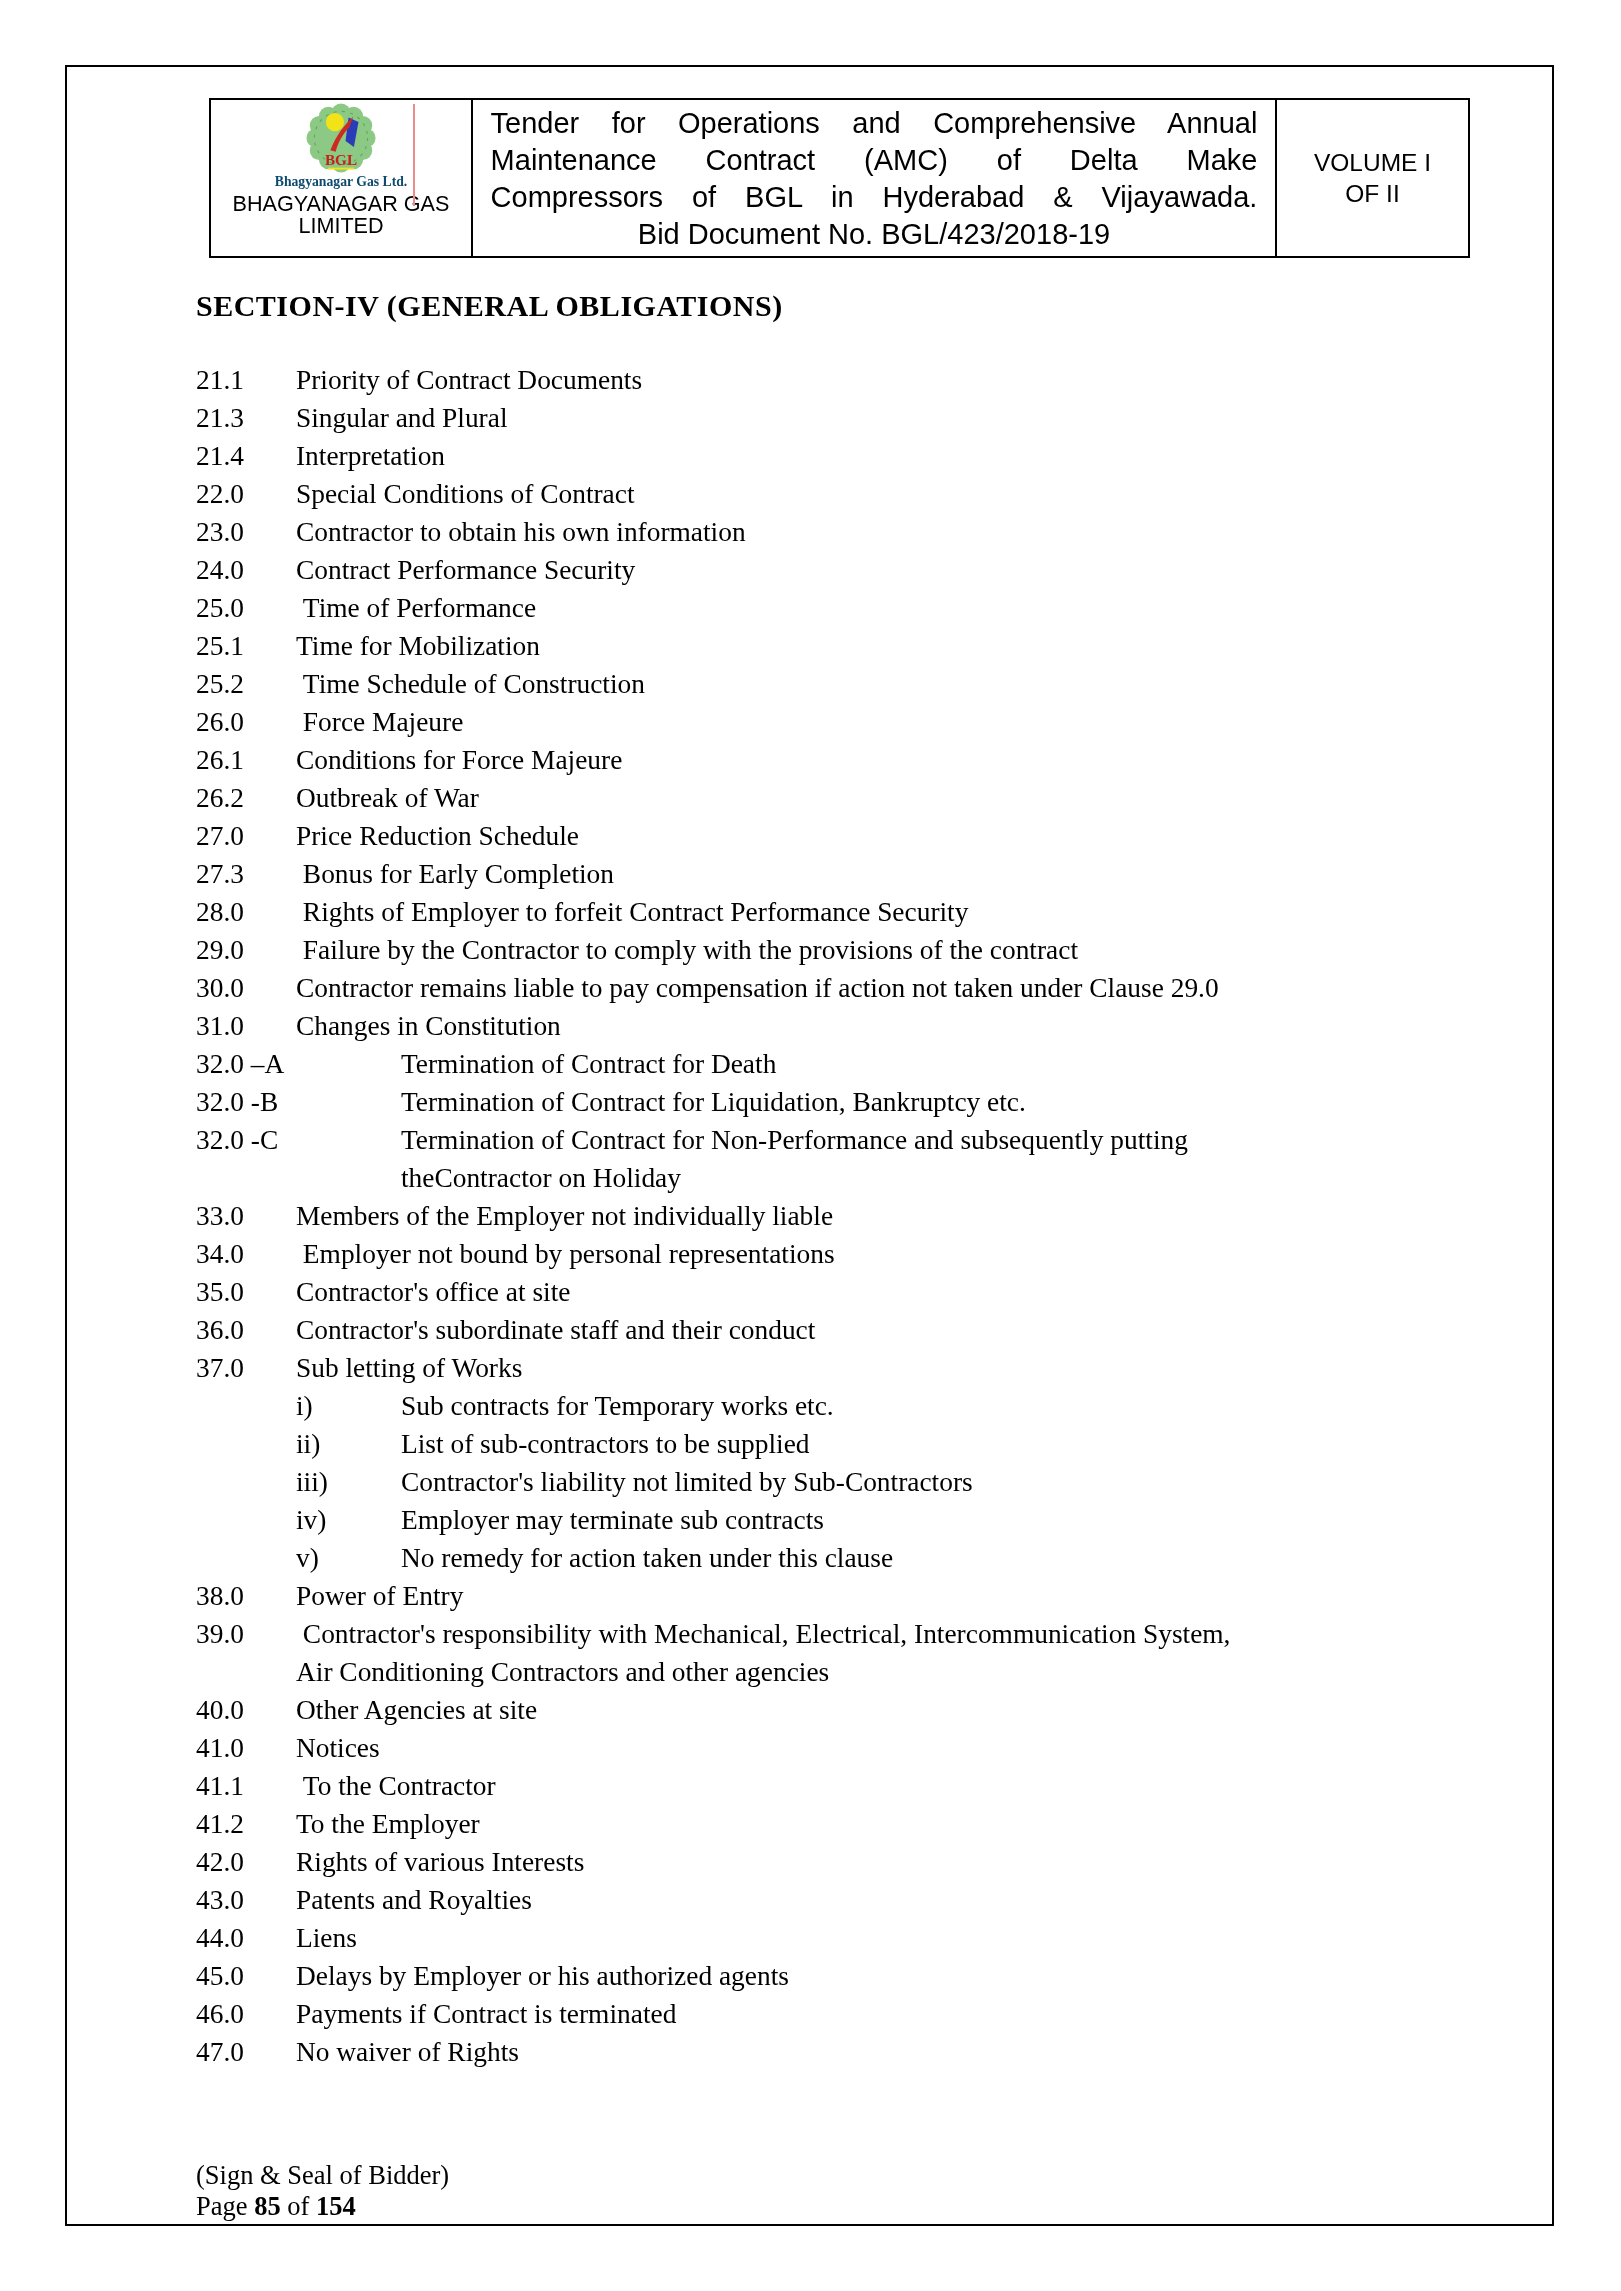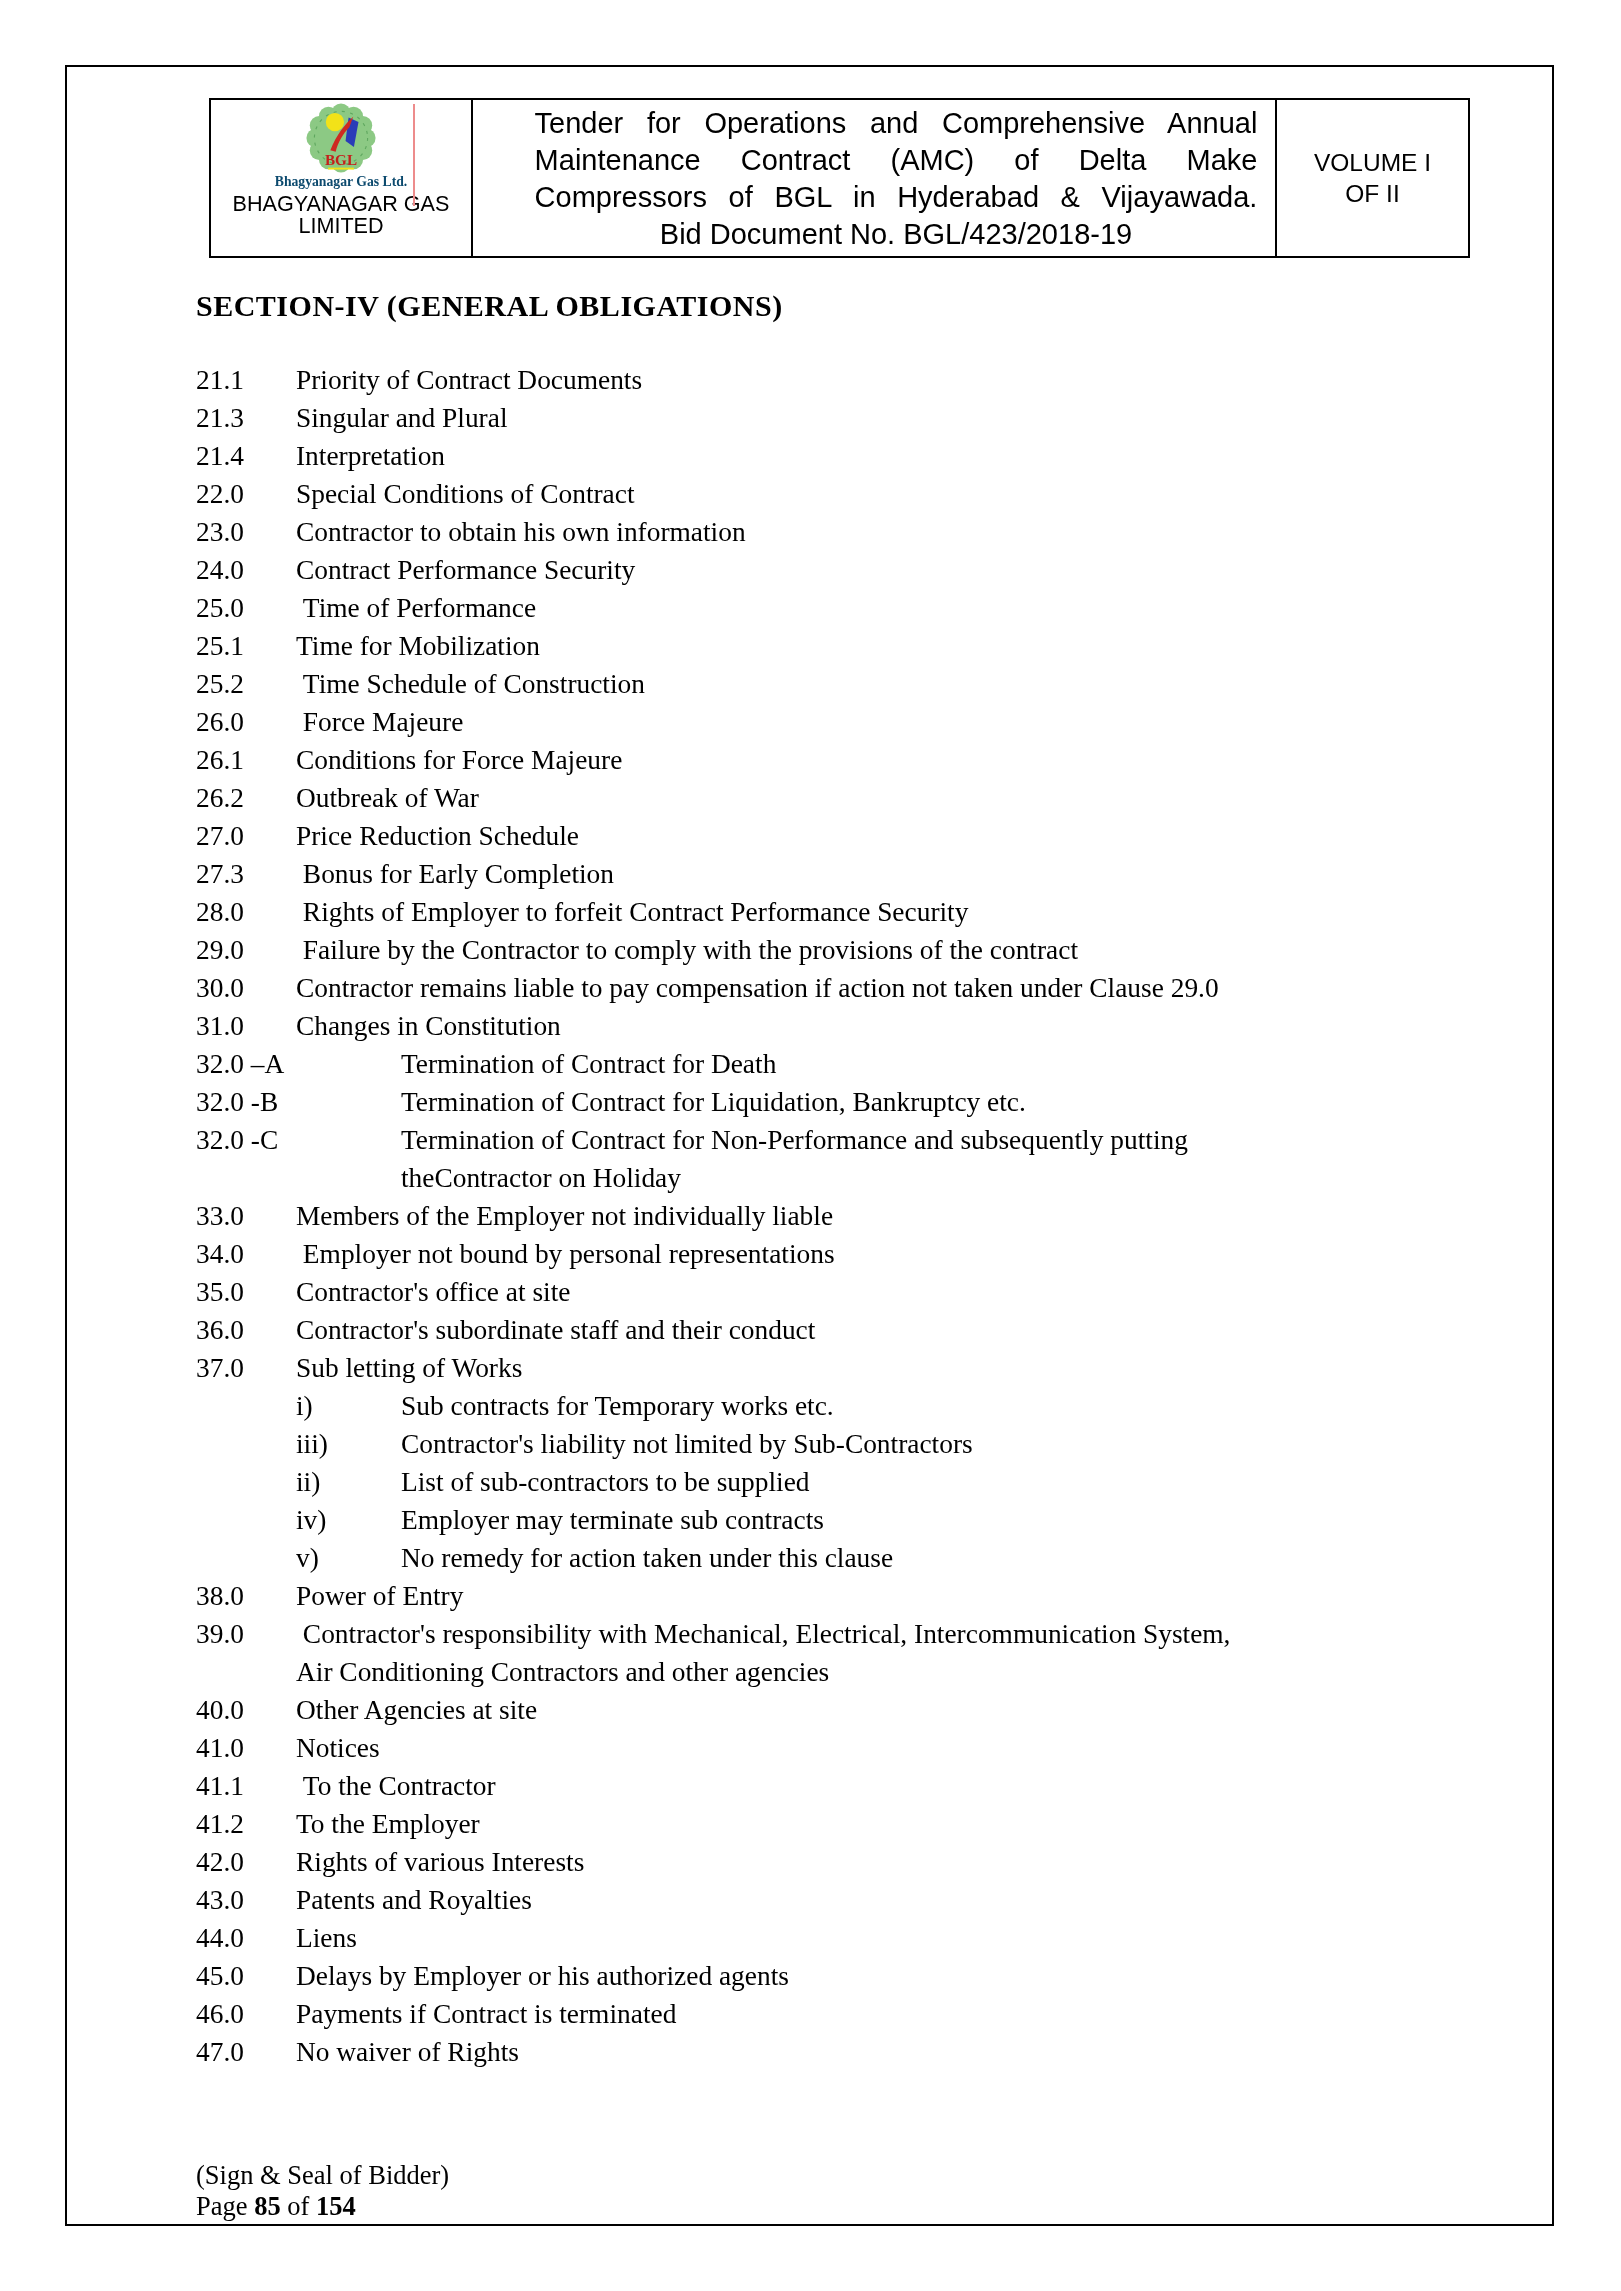--- a/index.html
+++ b/index.html
@@ -21,21 +21,21 @@
     display:flex;border:2px solid #000;box-sizing:border-box;
     background:#fff;
   }
   .cell{box-sizing:border-box;position:relative;}
   .logo-cell{flex:0 0 260px;text-align:center;padding-top:1px;}
   .title-cell{flex:1 1 auto;border-left:2px solid #000;padding:4.9px 17.6px 0 17.6px;
     font-family:"Liberation Sans",sans-serif;font-size:29px;line-height:37px;}
   .volume-cell{flex:0 0 193px;border-left:2px solid #000;
     display:flex;flex-direction:column;align-items:center;justify-content:center;
     font-family:"Liberation Sans",sans-serif;font-size:24.5px;line-height:31px;}
-  .title-line{text-align:justify;margin-left:44px;}
+  .title-line{text-align:justify;}
   .title-line.jl{text-align-last:justify;}
   .title-line.center{text-align:center;text-align-last:center;}
   .emblem{display:block;margin:0 auto;}
   .logo-caption{
     font-family:"Liberation Serif",serif;font-weight:bold;
     font-size:13.7px;line-height:13.7px;color:#0c4a6e;margin-top:0px;
   }
   .company-name{
     font-family:"Liberation Sans",sans-serif;font-size:21.6px;line-height:22.5px;
     color:#000;margin-top:3.9px;letter-spacing:0px;white-space:nowrap;
@@ -225,26 +225,26 @@
   </div>
       <div class="toc-row indent0">
     <span class="toc-num">37.0</span>
     <span class="toc-txt">Sub letting of Works</span>
   </div>
       <div class="toc-row indent1">
     <span class="toc-num">i)</span>
     <span class="toc-txt">Sub contracts for Temporary works etc.</span>
   </div>
       <div class="toc-row indent1">
+    <span class="toc-num">ii)</span>
+    <span class="toc-txt">List of sub-contractors to be supplied</span>
+  </div>
+      <div class="toc-row indent1">
     <span class="toc-num">iii)</span>
     <span class="toc-txt">Contractor's liability not limited by Sub-Contractors</span>
-  </div>
-      <div class="toc-row indent1">
-    <span class="toc-num">ii)</span>
-    <span class="toc-txt">List of sub-contractors to be supplied</span>
   </div>
       <div class="toc-row indent1">
     <span class="toc-num">iv)</span>
     <span class="toc-txt">Employer may terminate sub contracts</span>
   </div>
       <div class="toc-row indent1">
     <span class="toc-num">v)</span>
     <span class="toc-txt">No remedy for action taken under this clause</span>
   </div>
       <div class="toc-row indent0">

